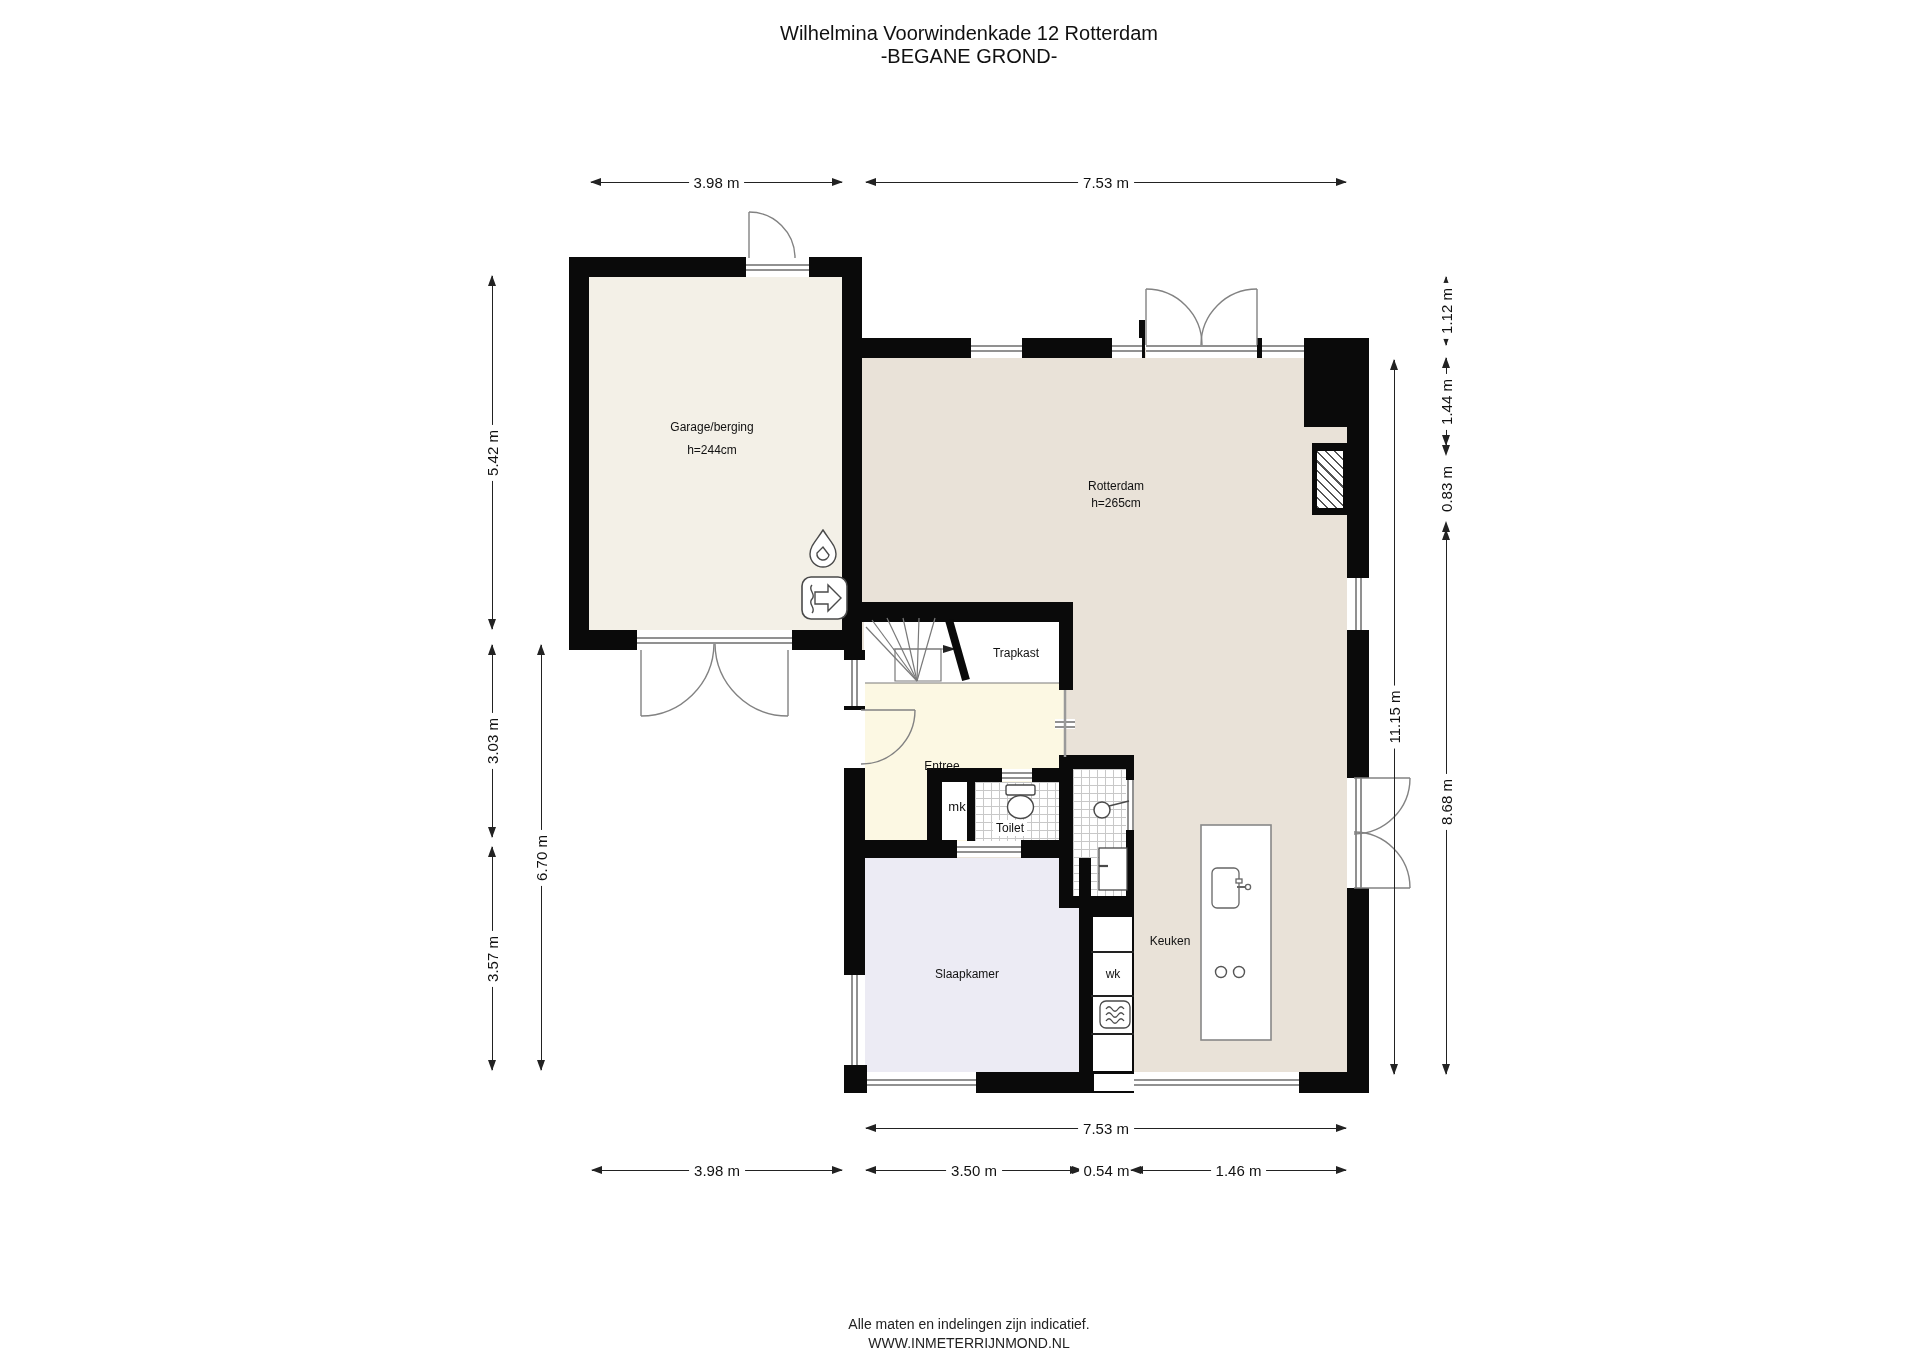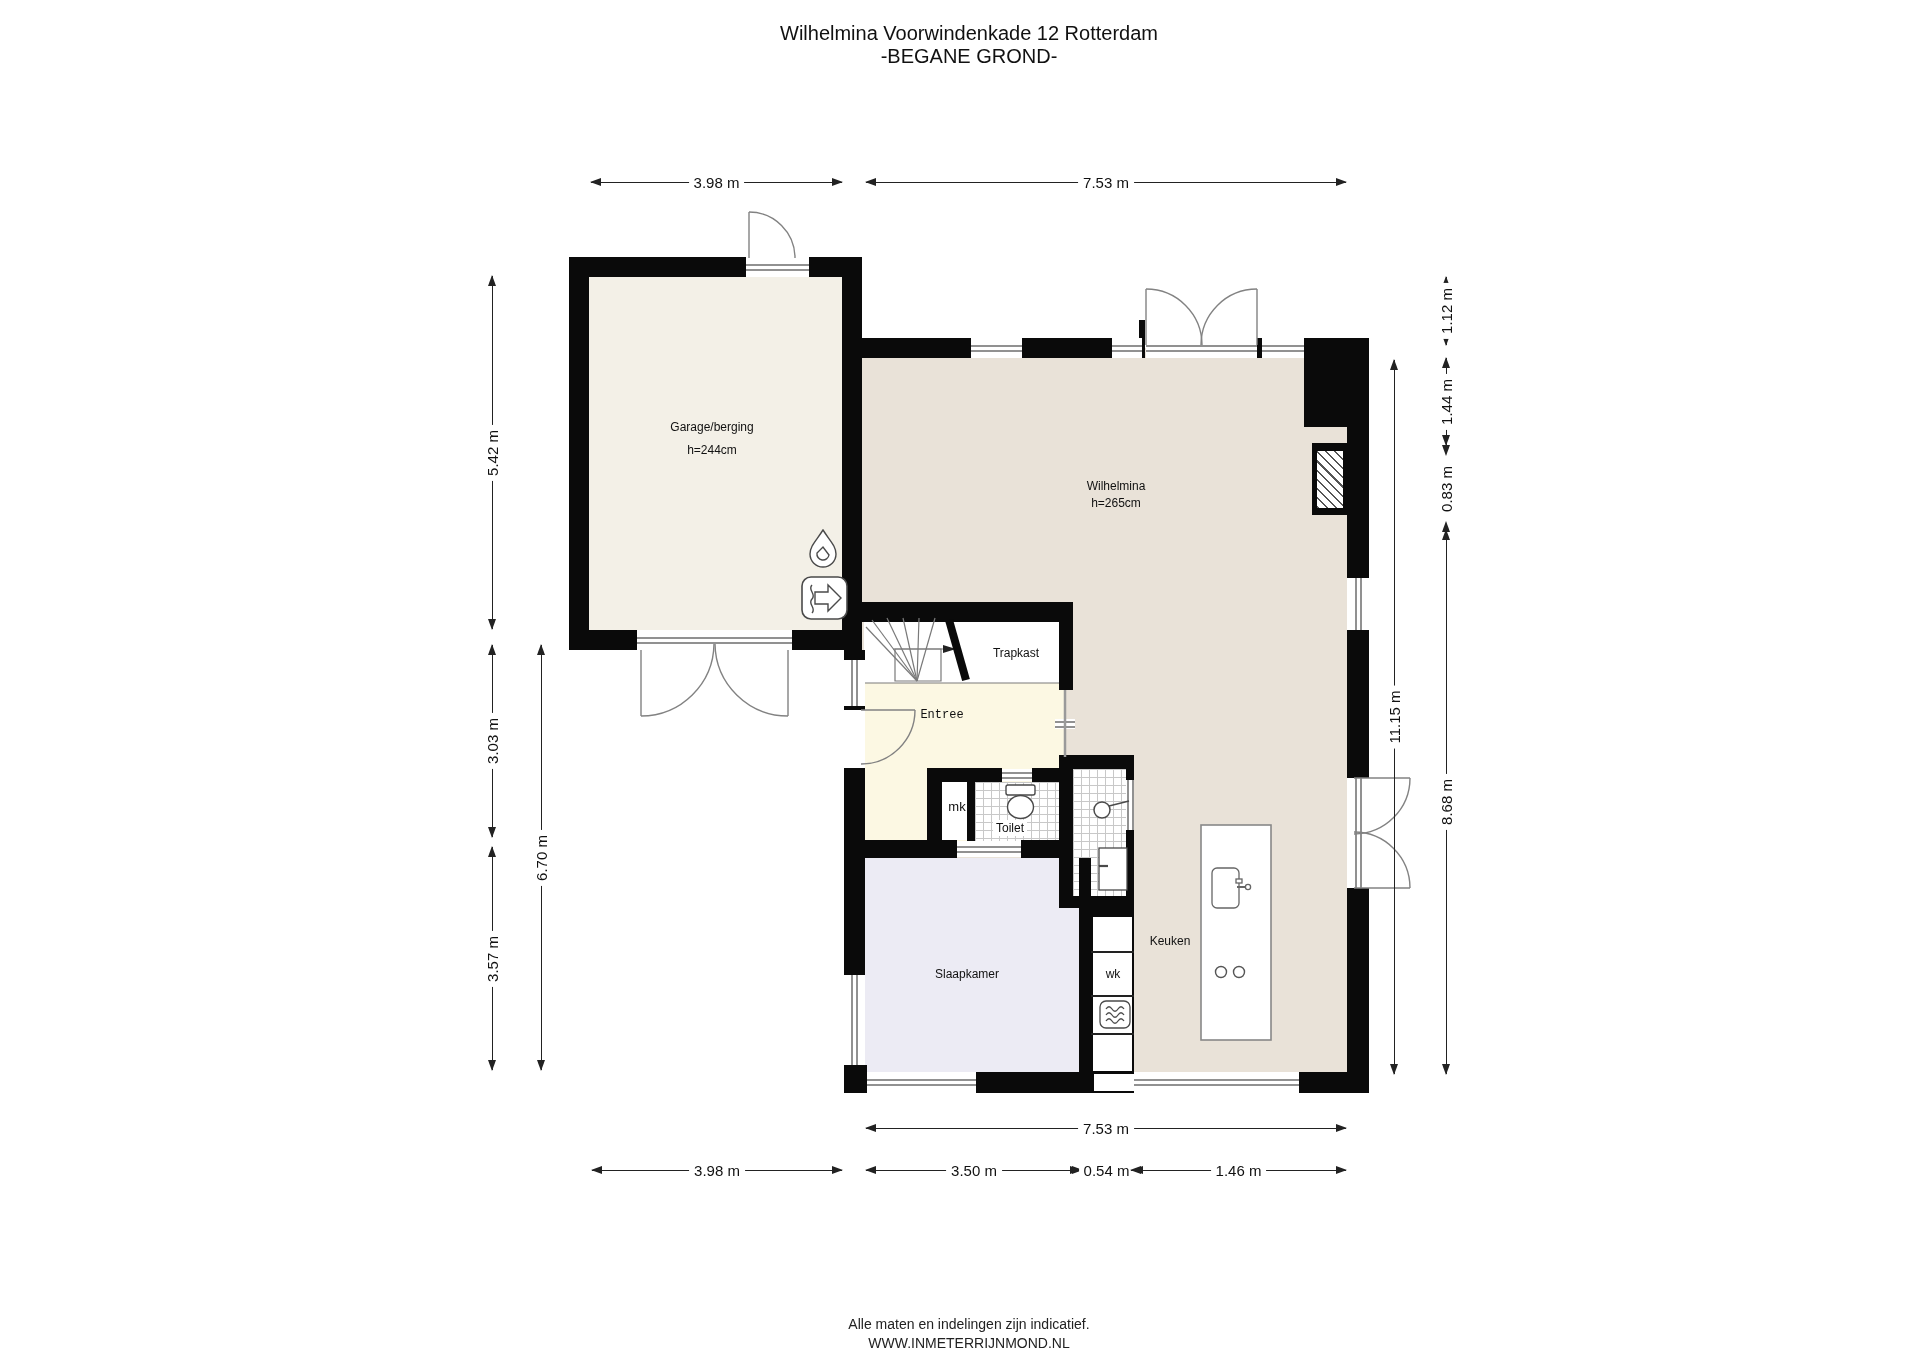--- a/index.html
+++ b/index.html
@@ -221,24 +221,24 @@
     <g stroke="#4a4a4a" stroke-width="1.3" fill="#fff">
       <rect x="1091" y="1001" width="30" height="27" rx="6"></rect>
       <path d="M1097,1009 c2,-3 4,-3 6,0 c2,3 4,3 6,0 c2,-3 4,-3 6,0" fill="none"></path>
       <path d="M1097,1015 c2,-3 4,-3 6,0 c2,3 4,3 6,0 c2,-3 4,-3 6,0" fill="none"></path>
       <path d="M1097,1021 c2,-3 4,-3 6,0 c2,3 4,3 6,0 c2,-3 4,-3 6,0" fill="none"></path>
     </g>
   </svg>
 
   <div class="label" style="left:703px;top:427px;">Garage/berging</div>
   <div class="label" style="left:703px;top:450px;">h=244cm</div>
-  <div class="label" style="left:1107px;top:486px;">Wilhelmina</div>
+  <div class="label" style="left:1107px;top:486px;">Rotterdam</div>
   <div class="label" style="left:1107px;top:503px;">h=265cm</div>
   <div class="label" style="left:1007px;top:653px;">Trapkast</div>
-  <div class="label" style="left:933px;top:715px;font-family:Liberation Mono, monospace;">Entree</div>
+  <div class="label" style="left:933px;top:766px;">Entree</div>
   <div class="label" style="left:948px;top:807px;font-size:13px;">mk</div>
   <div class="label bg" style="left:1001px;top:828px;">Toilet</div>
   <div class="label" style="left:958px;top:974px;">Slaapkamer</div>
   <div class="label" style="left:1104px;top:974px;">wk</div>
   <div class="label" style="left:1161px;top:941px;">Keuken</div>
 
   <div class="hdim" style="left:582px;top:182px;width:251px;">
     <i class="line"></i>
       <i class="ah w"></i>
       <i class="ah e"></i>

